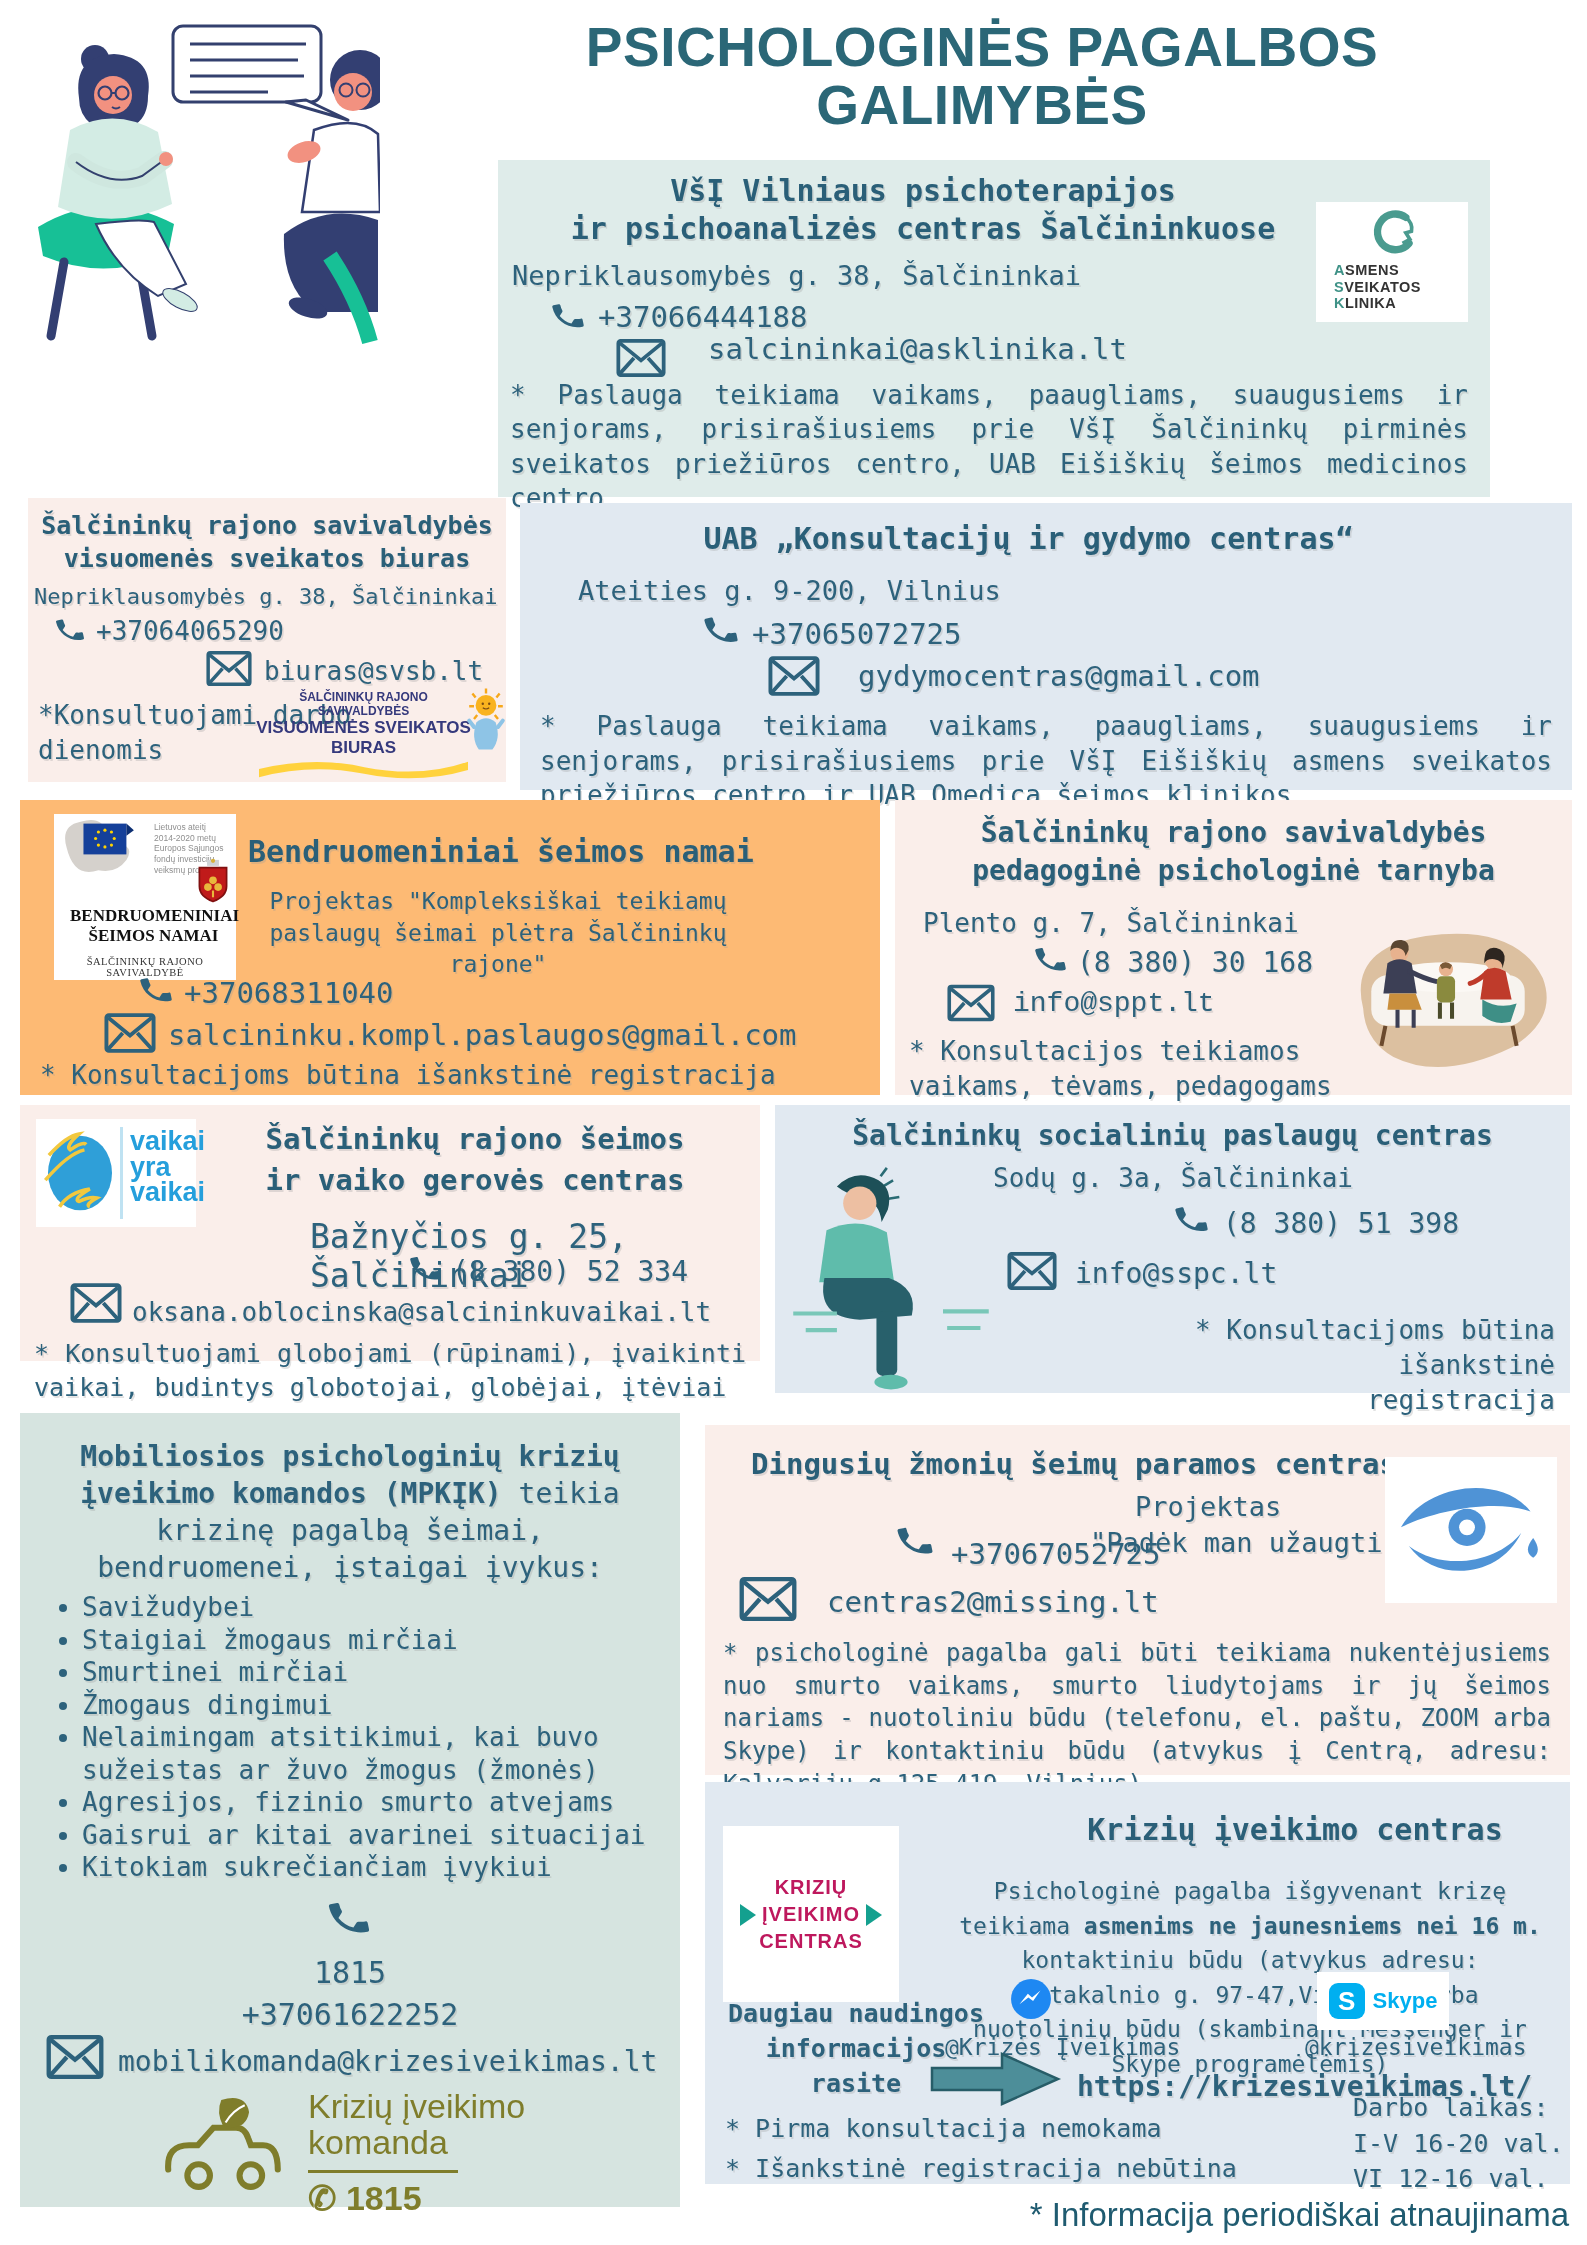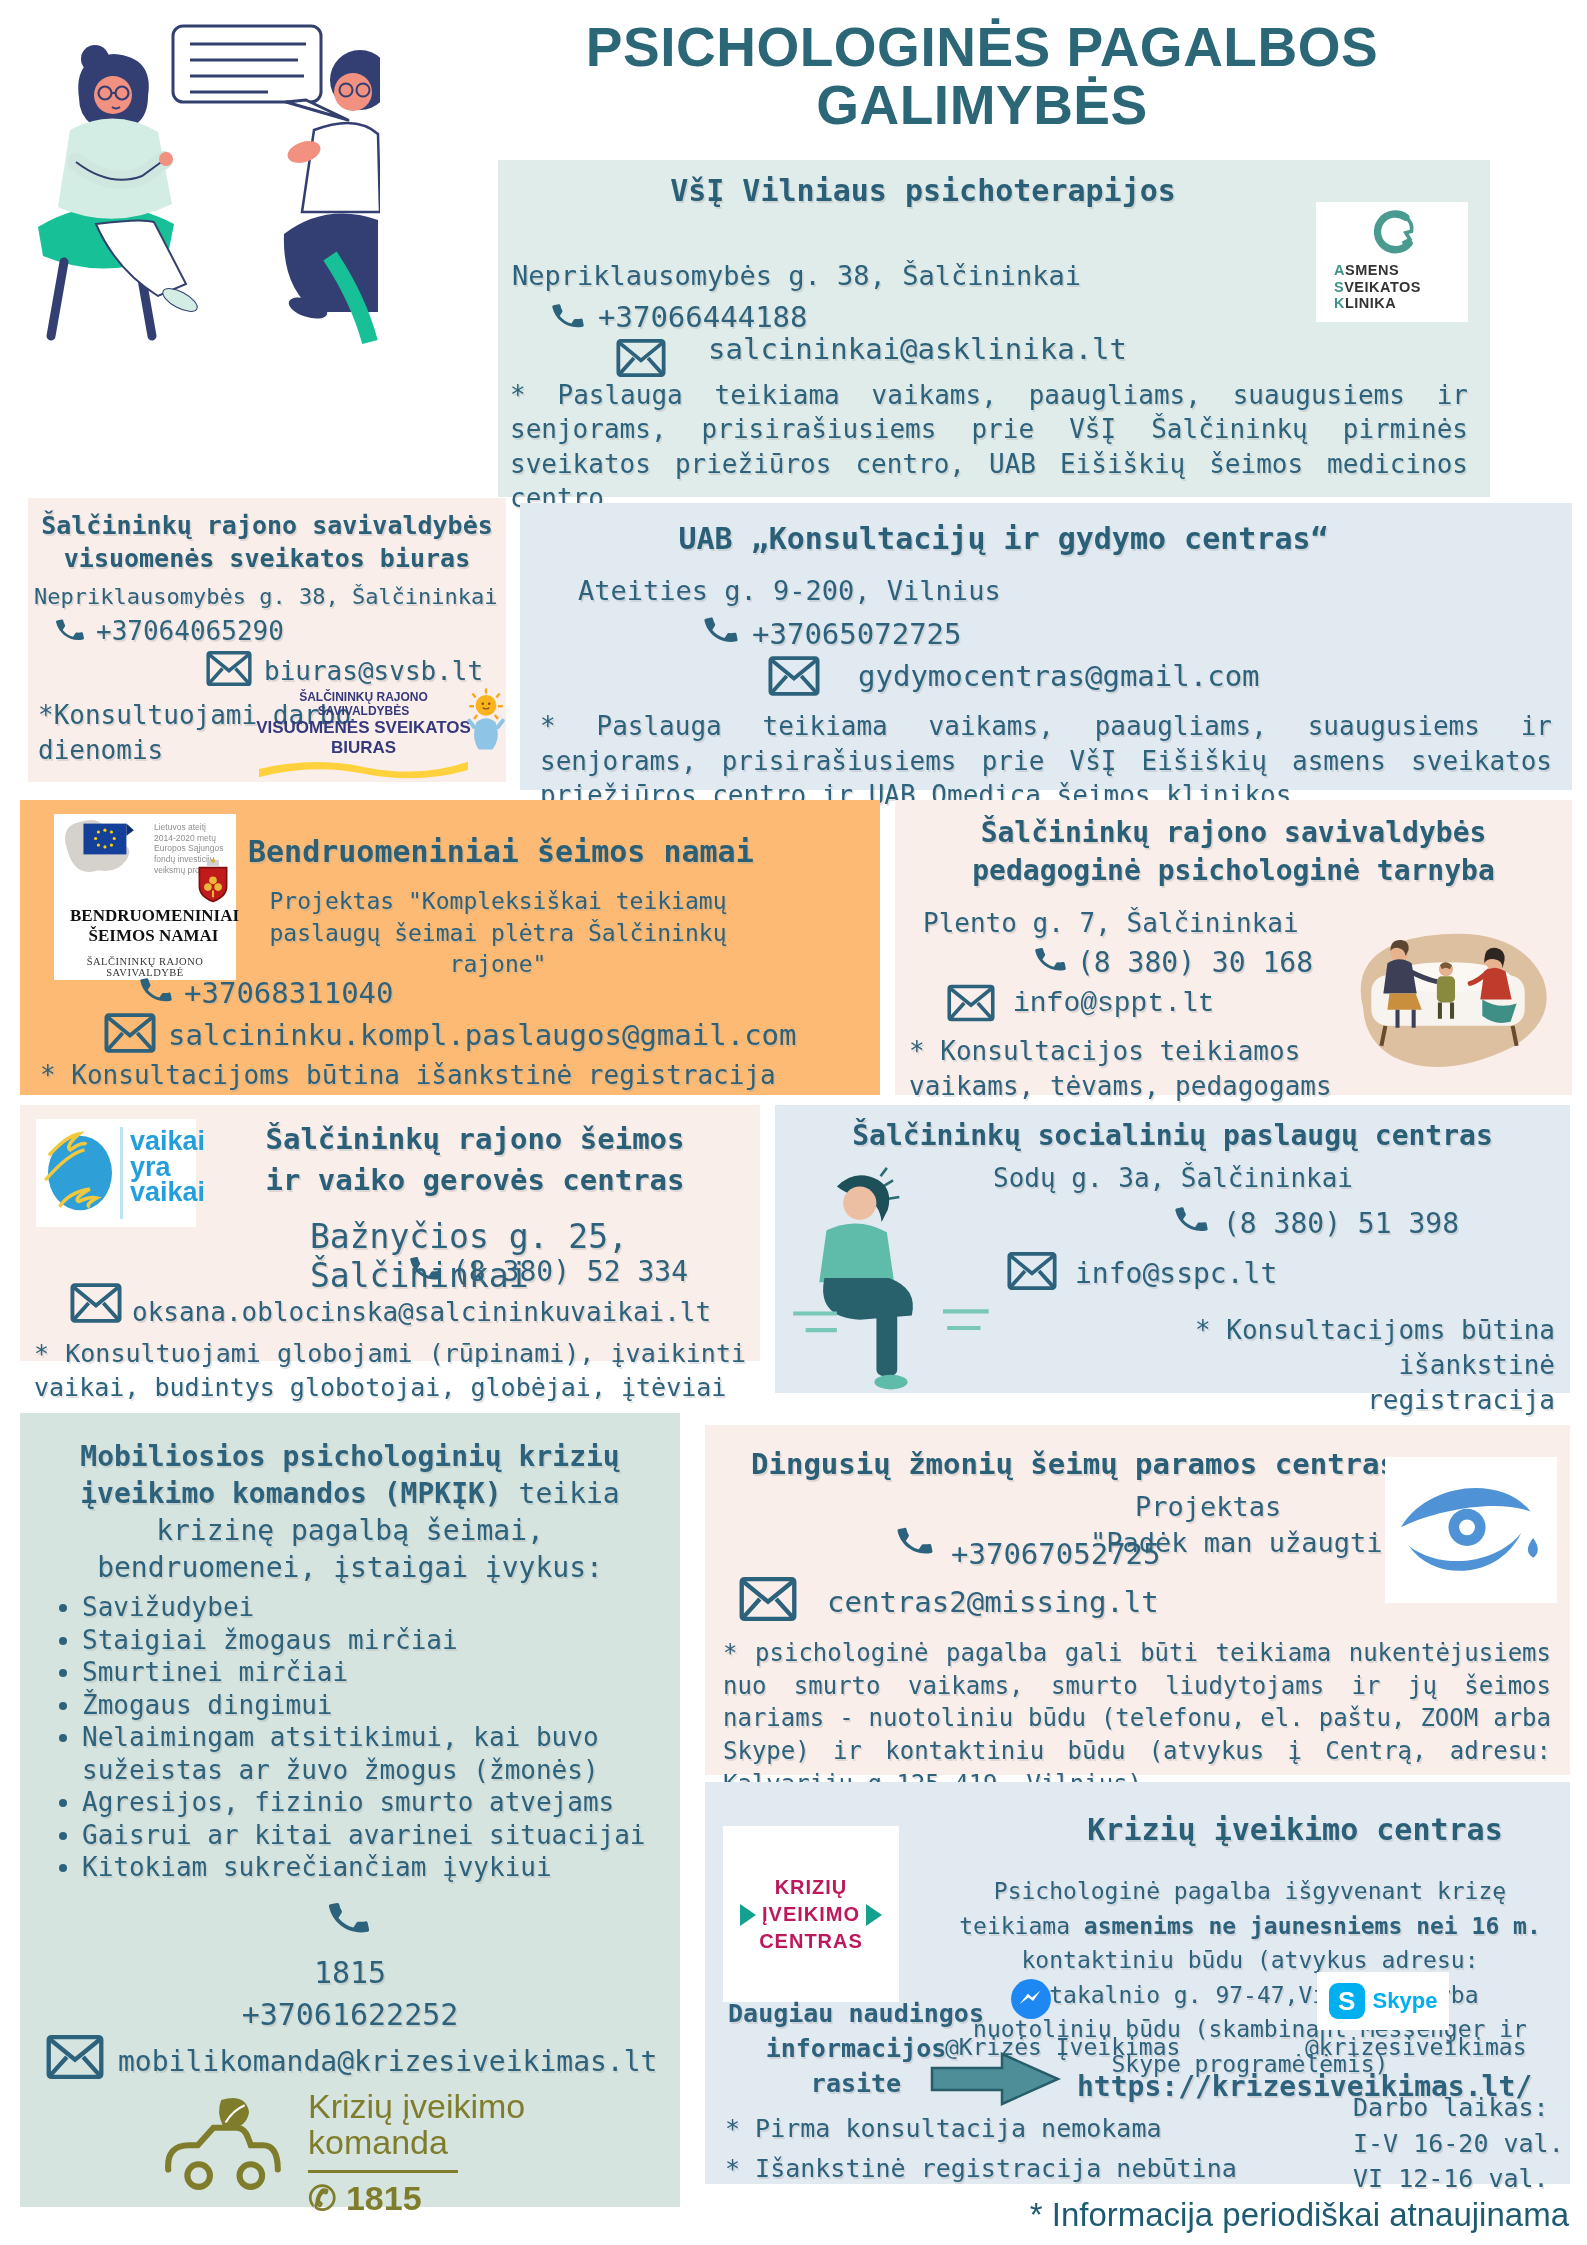--- a/index.html
+++ b/index.html
@@ -91,20 +91,21 @@
   </svg>
 
   <div class="abs hdr-title" style="left:392px;top:18px;width:1180px;">
     <div>PSICHOLOGINĖS PAGALBOS</div>
     <div>GALIMYBĖS</div>
   </div>
 
   <div class="card mint" style="left:498px;top:160px;width:992px;height:337px;">
     <div class="abs mono b cardtitle center" style="left:10px;top:12px;width:830px;font-size:30px;line-height:1.25;">
       <div>VšĮ Vilniaus psichoterapijos</div>
+      <div>ir psichoanalizės centras Šalčininkuose</div>
     </div>
     <div class="whitebox" style="right:22px;top:42px;width:152px;height:112px;padding:4px 0;text-align:center;">
       <svg width="60" height="52" viewBox="0 0 70 64">
         <path d="M56 46 A22 22 0 1 1 52 14" fill="none" stroke="#4a9b8f" stroke-width="9" stroke-linecap="round"></path>
         <path d="M52 14 q9 7 7 17 l-7 2 5 8 -9 5" fill="none" stroke="#4a9b8f" stroke-width="4.5"></path>
       </svg>
       <div class="asktxt" style="text-align:left;padding-left:18px;">
         <div><span class="t">A</span><span>SMENS</span></div>
         <div><span class="t">S</span><span>VEIKATOS</span></div>
         <div><span class="t">K</span><span>LINIKA</span></div>
@@ -154,21 +155,21 @@
       <circle cx="25" cy="25" r="13" fill="#f9b31f"></circle>
       <circle cx="21" cy="23" r="1.5" fill="#7a4b12"></circle>
         <circle cx="29" cy="23" r="1.5" fill="#7a4b12"></circle>
       <path d="M21 28 q4 3 8 0" stroke="#7a4b12" stroke-width="1.5" fill="none"></path>
       <path d="M13 46 q12 -10 24 0 q7 20 -4 34 h-17 q-10 -14 -3 -34 z" fill="#8ec4e6"></path>
       <path d="M10 52 l-6 -8 M40 52 l6 -8" stroke="#8ec4e6" stroke-width="5" stroke-linecap="round"></path>
     </svg>
   </div>
 
   <div class="card blue" style="left:520px;top:503px;width:1052px;height:287px;">
-    <div class="abs mono b cardtitle center" style="left:0;top:18px;width:967px;font-size:30px;">UAB „Konsultacijų ir gydymo centras“</div>
+    <div class="abs mono b cardtitle center" style="left:0;top:18px;width:967px;font-size:30px;padding-left:25px;">UAB „Konsultacijų ir gydymo centras“</div>
     <div class="abs mono" style="left:58px;top:72px;font-size:27px;">Ateities g. 9-200, Vilnius</div>
     <svg class="abs ic phone-ic" style="left:182px;top:108px;" width="38" height="38" viewBox="0 0 24 24" fill="#2d627c">
         <use href="#phoneg"></use>
       </svg>
     <div class="abs mono" style="left:232px;top:114px;font-size:29px;">+37065072725</div>
     <svg class="abs ic" style="left:248px;top:152px;" width="52" height="42" viewBox="0 0 32 25" stroke="#2d627c">
         <use href="#envg"></use>
       </svg>
     <div class="abs mono" style="left:338px;top:156px;font-size:29px;">gydymocentras@gmail.com</div>
     <div class="abs mono just" style="left:20px;top:206px;width:1012px;font-size:26px;line-height:1.33;">* Paslauga teikiama vaikams, paaugliams, suaugusiems ir senjorams, prisirašiusiems prie VšĮ Eišiškių asmens sveikatos priežiūros centro ir UAB Omedica šeimos klinikos</div>

